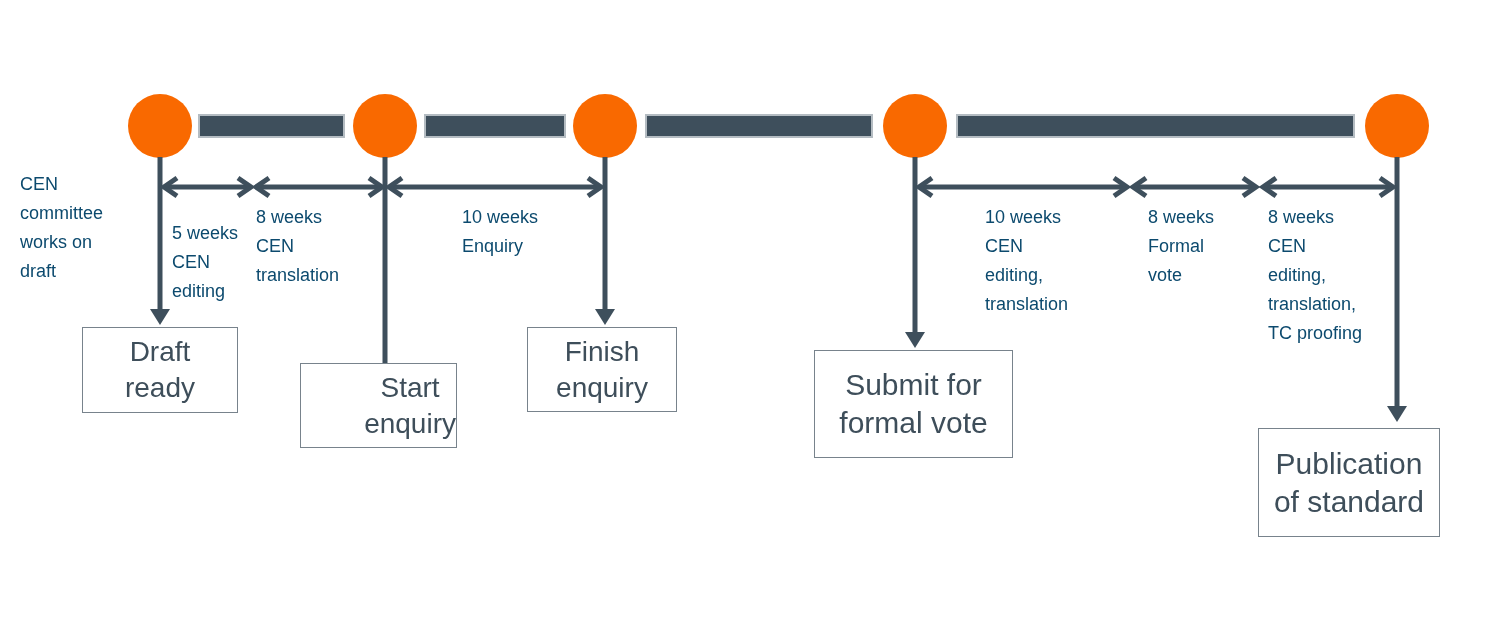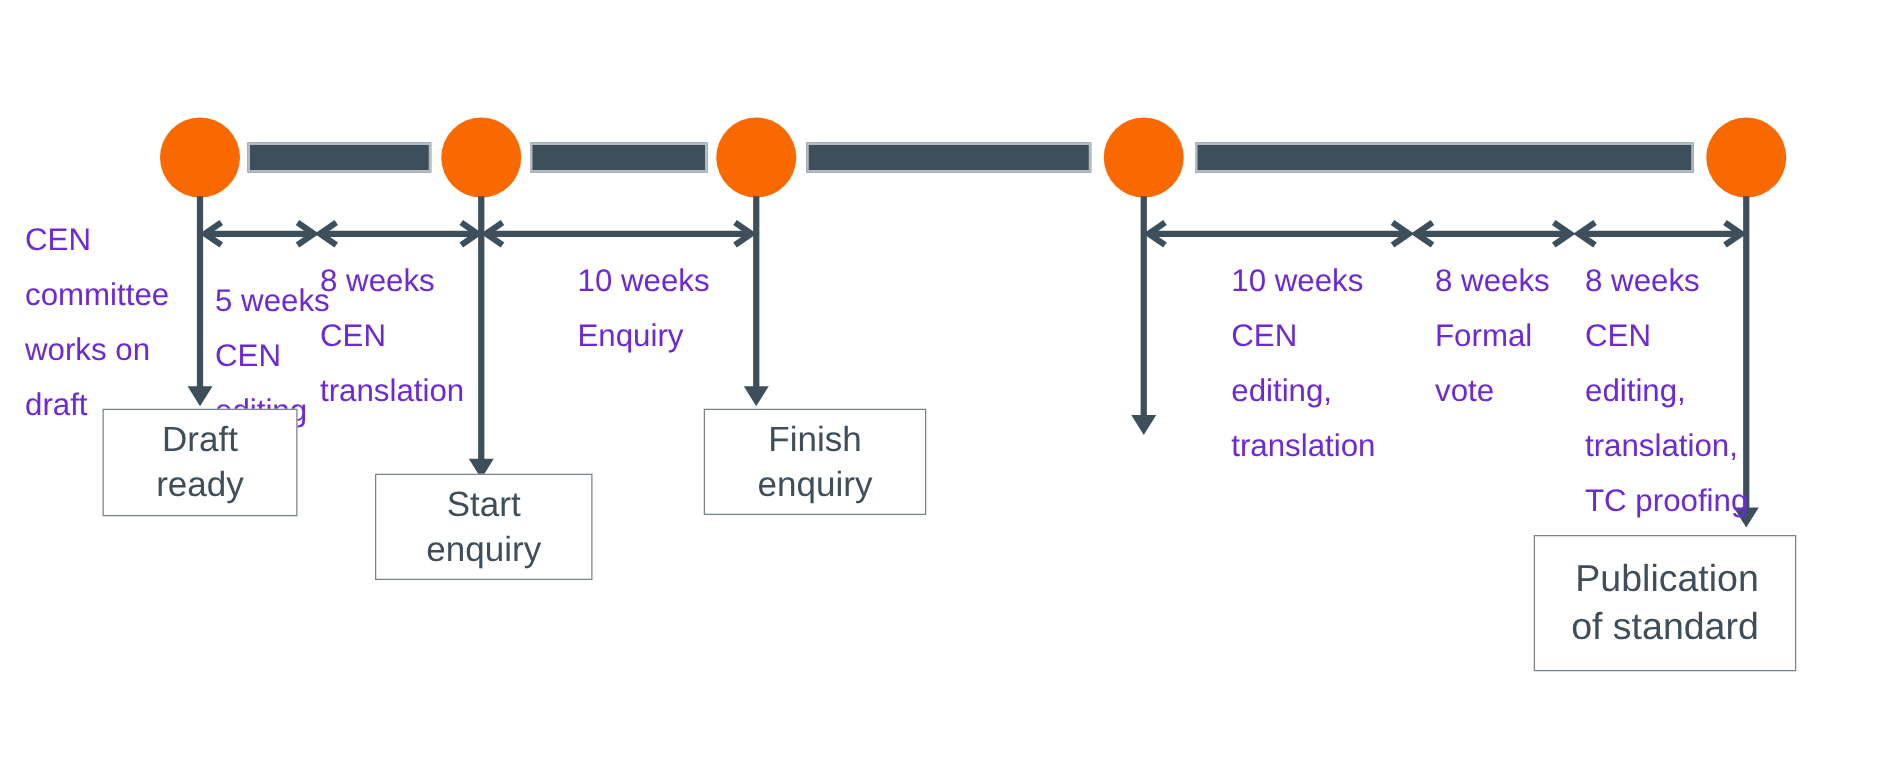--- a/index.html
+++ b/index.html
@@ -30,24 +30,24 @@
   }
 
   .svg-overlay {
     position: absolute;
     left: 0; top: 0;
     width: 1504px; height: 617px;
   }
 
   .note {
     position: absolute;
-    font-size: 25px;
-    line-height: 44px;
+    font-size: 18px;
+    line-height: 29px;
     white-space: pre-line;
-    color: #6d28d9;
+    color: #0c4a6e;
   }
 
   .milestone {
     position: absolute;
     border: 1.5px solid #78838c;
     background: #ffffff;
     display: flex;
     align-items: center;
     justify-content: center;
     text-align: center;
@@ -160,29 +160,33 @@
 CEN
 editing,
 translation,
 TC proofing</div>
 
   <div class="milestone small" style="left:82px; top:327px; width:156px; height:86px;">
     <span>Draft
 ready</span>
   </div>
 
-  <div class="milestone small" style="left:300px; top:379px; width:174px; height:85px;">
+  <div class="milestone small" style="left:300px; top:363px; width:157px; height:85px;justify-content:flex-end;">
     <span>Start
 enquiry</span>
   </div>
 
-  <div class="milestone small" style="left:527px; top:327px; width:178px; height:85px;margin-left:36px;">
+  <div class="milestone small" style="left:527px; top:327px; width:150px; height:85px;">
     <span>Finish
 enquiry</span>
   </div>
 
+  <div class="milestone large" style="left:814px; top:350px; width:199px; height:108px;">
+    <span>Submit for
+formal vote</span>
+  </div>
 
-  <div class="milestone large" style="left:1227px; top:428px; width:210px; height:109px;text-align:right;">
+  <div class="milestone large" style="left:1258px; top:428px; width:182px; height:109px;">
     <span>Publication
 of standard</span>
   </div>
 
 </div>
 
 </body></html>

